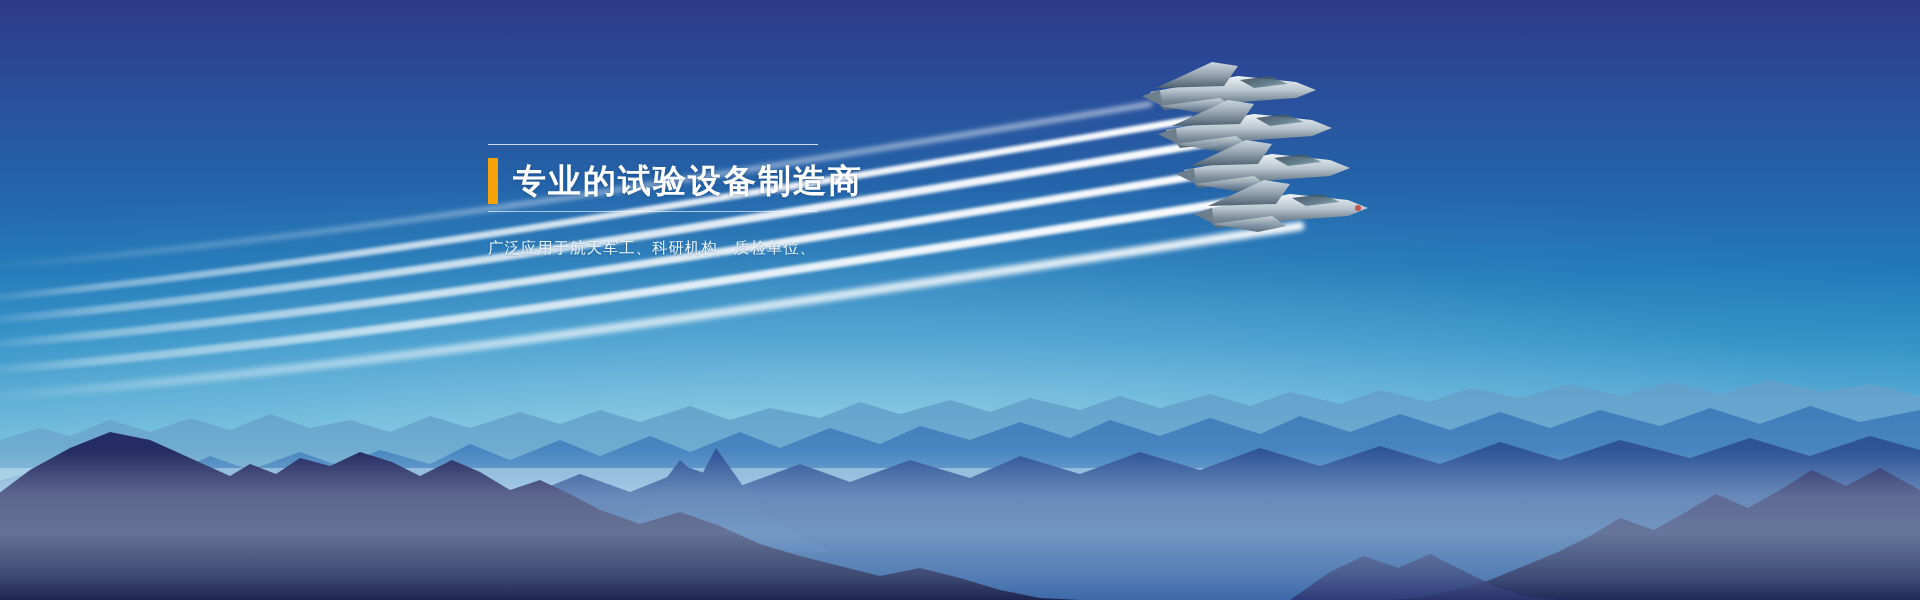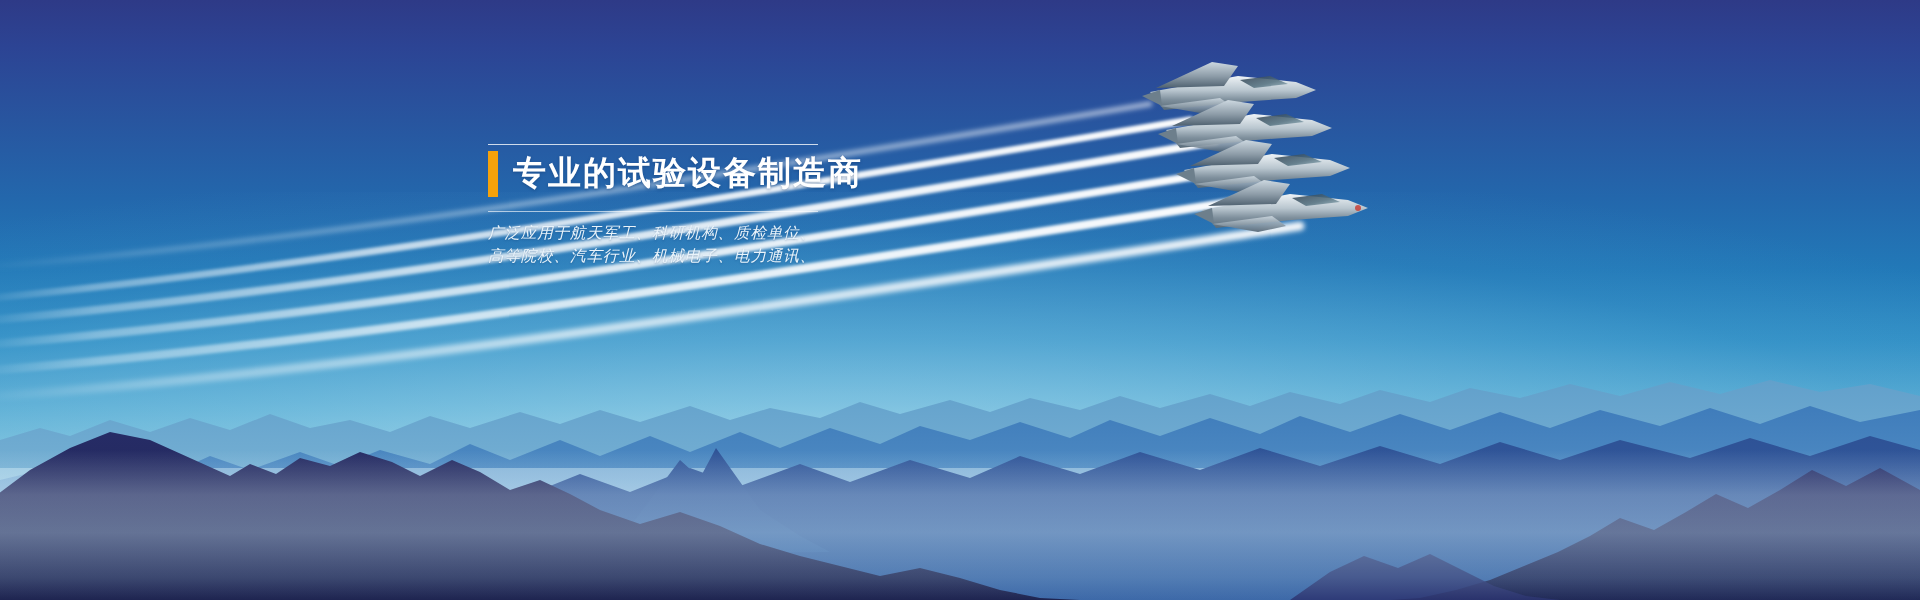--- a/index.html
+++ b/index.html
@@ -88,41 +88,41 @@
   }
   .rule {
     height: 1px;
     background: rgba(255,255,255,0.78);
     width: 330px;
   }
   .rule.bottom { background: rgba(255,255,255,0.62); }
 
   .headline-row {
     display: flex;
-    align-items: flex-start;
+    align-items: center;
     height: 60px;
     margin-top: 6px;
   }
   .accent-bar {
     width: 10px;
     height: 46px;
     background: #f5a20b;
     flex: 0 0 auto;
   }
   .headline {
     color: #ffffff;
     font-size: 33px;
     font-weight: 700;
     letter-spacing: 2px;
     margin-left: 15px;
     white-space: nowrap;
     text-shadow: 0 1px 3px rgba(10,40,90,0.35);
   }
 
-  .sub-wrap { margin-top: 9px; font-style: italic; }
+  .sub-wrap { margin-top: 24px; }
   .subline {
     color: #eaf4fb;
     font-size: 15.5px;
     line-height: 23px;
     letter-spacing: 0.9px;
     white-space: nowrap;
     text-shadow: 0 1px 2px rgba(10,45,95,0.30);
   }
 </style>
 </head>
@@ -293,18 +293,17 @@
 
     <div class="headline-row">
       <div class="accent-bar"></div>
       <div class="headline">专业的试验设备制造商</div>
     </div>
 
     <div class="rule bottom"></div>
 
     <div class="sub-wrap">
       <div class="subline">广泛应用于航天军工、科研机构、质检单位、</div>
-      <div class="subline">高等院校、汽车行业、机械电子、电力通讯、</div>
     </div>
 
   </div>
 
 </div>
 
 </body></html>

